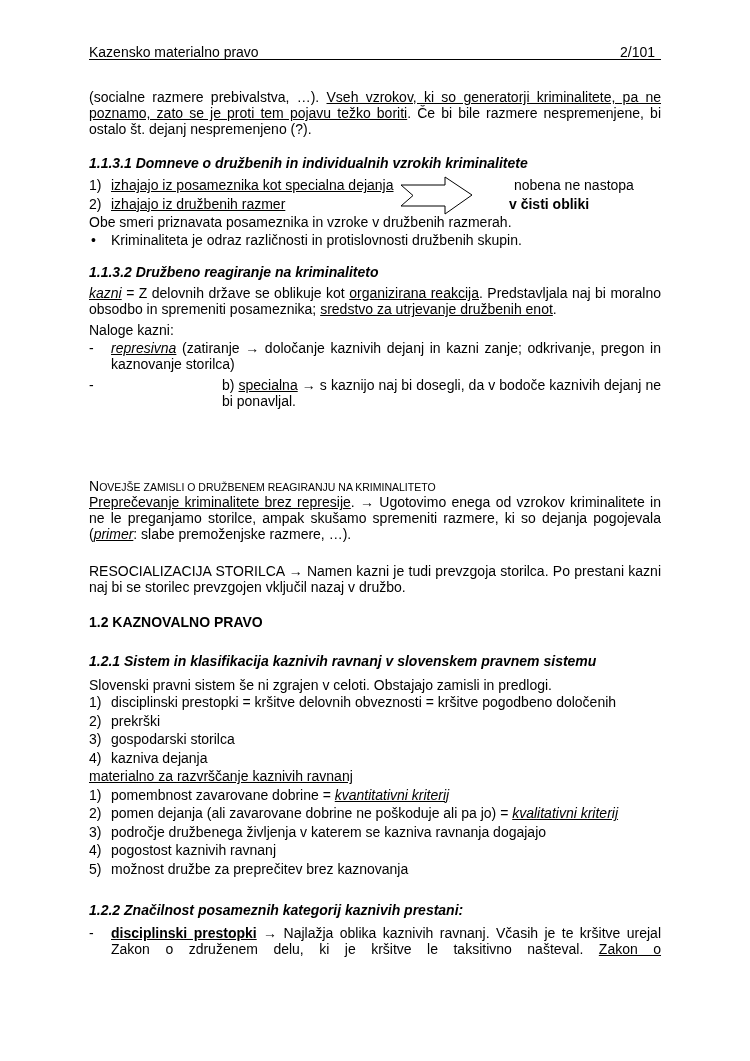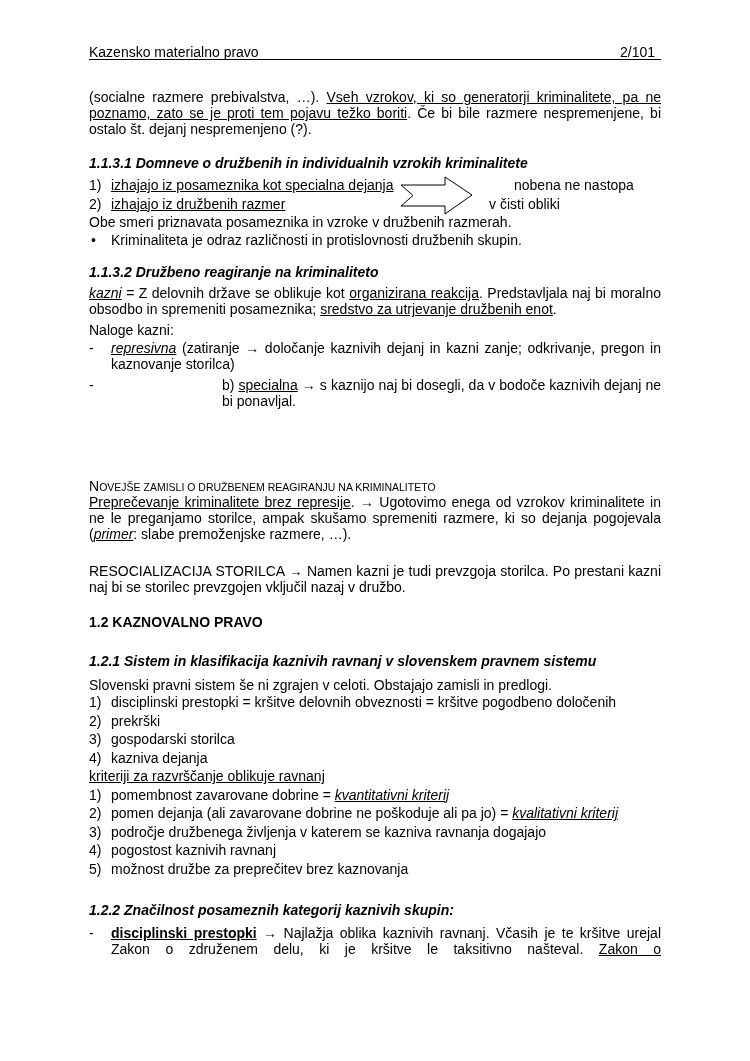--- a/index.html
+++ b/index.html
@@ -44,21 +44,21 @@
 
   <div class="blk" style="top:177px;">
     <div class="row">
       <span class="num">1)</span>
       <span class="txt u">izhajajo iz posameznika kot specialna dejanja</span>
       <span style="position:absolute;left:400px;margin-left:25px;">nobena ne nastopa</span>
     </div>
     <div class="row">
       <span class="num">2)</span>
       <span class="txt u">izhajajo iz družbenih razmer</span>
-      <span style="position:absolute;left:400px;">v čisti obliki</span>
+      <span style="position:absolute;left:420px;font-weight:bold;">v čisti obliki</span>
     </div>
   </div>
   <svg style="left:310px;top:176px;" width="76" height="40">
     <polygon points="2,9 46,9 46,1 73,19 46,38 46,30 2,30 14,19.5" fill="#fff" stroke="#000" stroke-width="1"></polygon>
   </svg>
 
   <div class="blk" style="top:214px;">Obe smeri priznavata posameznika in vzroke v družbenih razmerah.</div>
   <div class="blk" style="top:232px;">
     <div class="row">
       <span class="num" style="left:2px;">•</span>
@@ -111,21 +111,21 @@
       </div>
     <div class="row">
         <span class="num">3)</span>
         <span class="txt">gospodarski storilca</span>
       </div>
     <div class="row">
         <span class="num">4)</span>
         <span class="txt">kazniva dejanja</span>
       </div>
     <div class="row">
-        <span class="u" style="position:absolute;left:0;">kriteriji za razvrščanje oblikuje ravnanj</span>
+        <span class="u" style="position:absolute;left:0;">materialno za razvrščanje kaznivih ravnanj</span>
       </div>
     <div class="row">
         <span class="num">1)</span>
         <span class="txt"><span>pomembnost zavarovane dobrine = </span><span class="ui">kvantitativni kriterij</span></span>
       </div>
     <div class="row">
         <span class="num">2)</span>
         <span class="txt"><span>pomen dejanja (ali zavarovane dobrine ne poškoduje ali pa jo) = </span><span class="ui">kvalitativni kriterij</span></span>
       </div>
     <div class="row">
@@ -135,21 +135,21 @@
     <div class="row">
         <span class="num">4)</span>
         <span class="txt">pogostost kaznivih ravnanj</span>
       </div>
     <div class="row">
         <span class="num">5)</span>
         <span class="txt">možnost družbe za preprečitev brez kaznovanja</span>
       </div>
   </div>
 
-  <h3 class="blk" style="top:902px;">1.2.2   Značilnost posameznih kategorij kaznivih skupin:</h3>
+  <h3 class="blk" style="top:902px;">1.2.2   Značilnost posameznih kategorij kaznivih prestani:</h3>
   <div class="blk" style="top:925px;">
     <span class="dash">-</span>
     <div class="ind jl">
       <span class="b u">disciplinski prestopki</span><span> → Najlažja oblika kaznivih ravnanj. Včasih je te kršitve urejal Zakon o združenem delu, ki je kršitve le taksitivno našteval. </span><span class="u">Zakon o</span>
     </div>
   </div>
 
 </div>
 
 </body></html>

